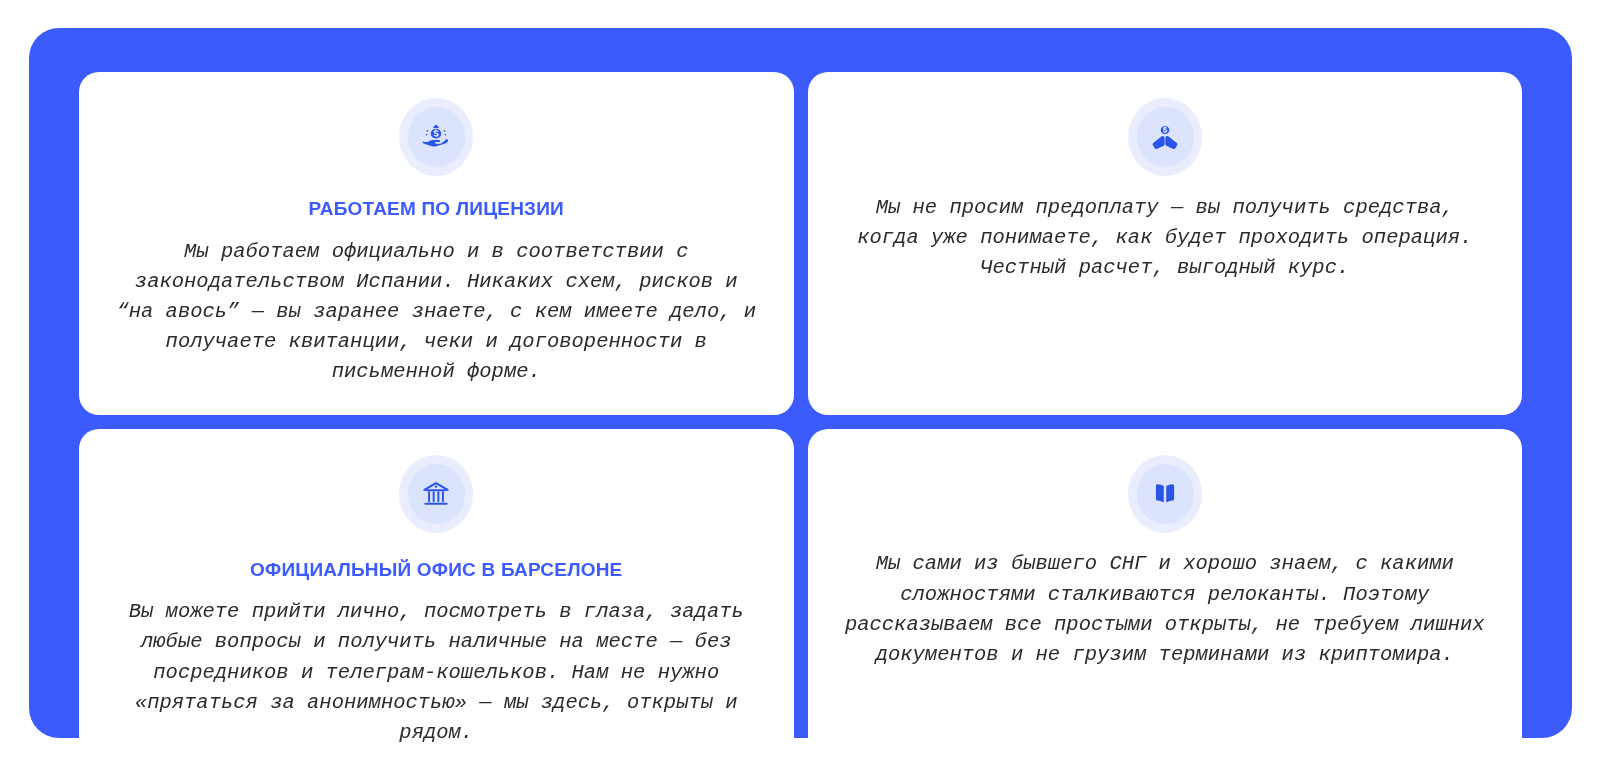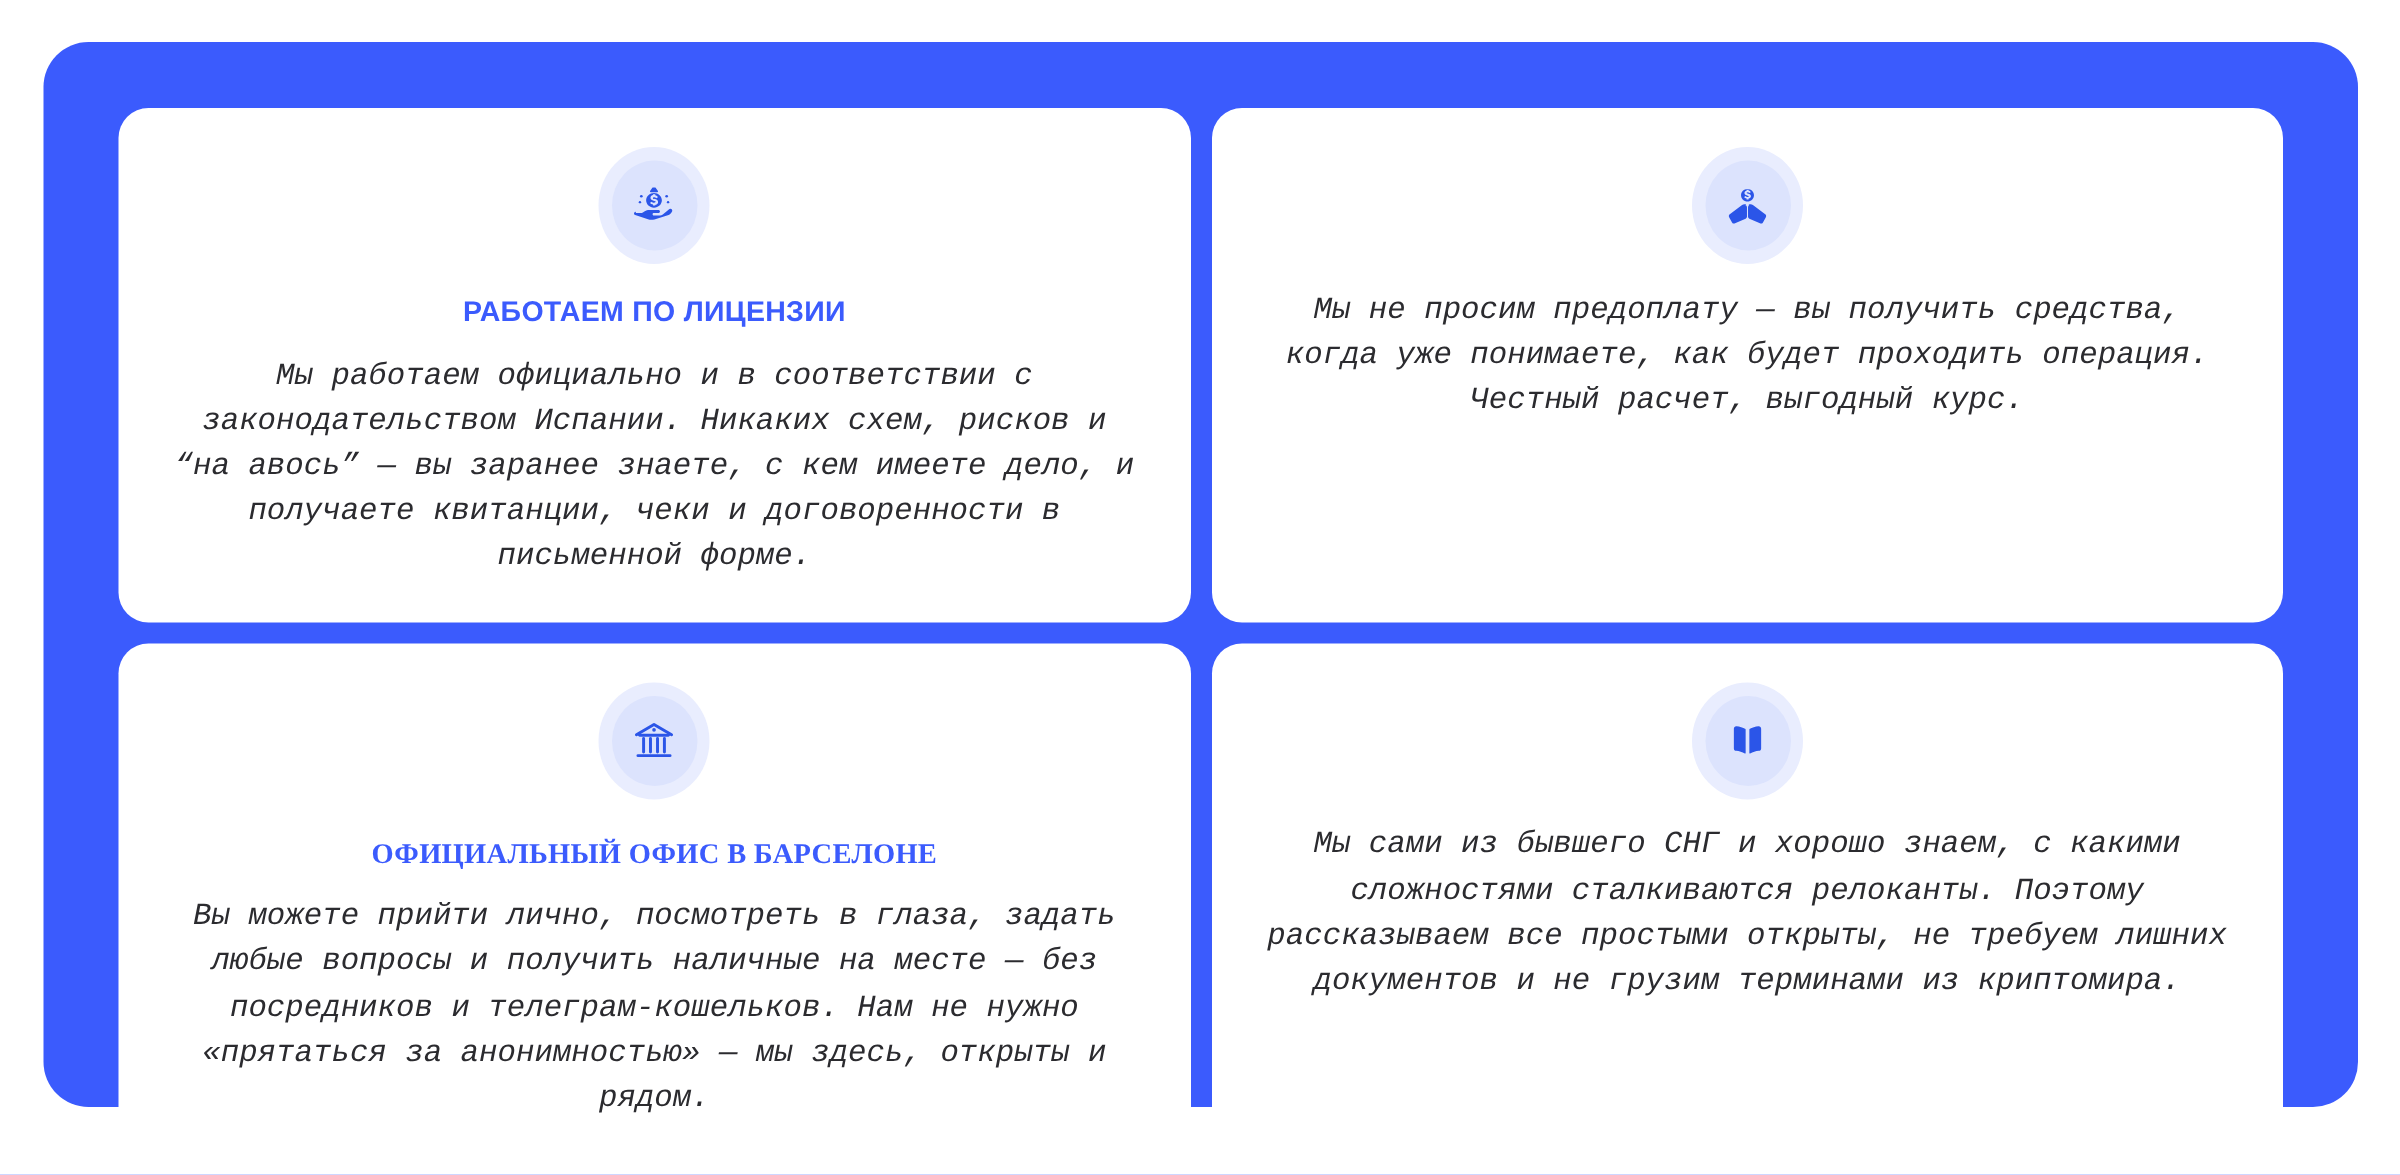--- a/index.html
+++ b/index.html
@@ -93,21 +93,21 @@
     color: #2b2b2f;
     font-style: italic;
     font-size: 20.5px;
     line-height: 1.47;
     text-align: center;
     max-width: 640px;
     font-family: Liberation Mono, monospace;
   }
 
   
-  .card.row2 .card-title { margin-top: 26px; font-family: Liberation Serif, serif; }
+  .card.row2 .card-title { margin-top: 26px; }
   .card.row2 .card-body { margin-top: 16px; }
 </style>
 </head>
 <body>
 
 <div id="panel">
   <div id="grid">
 
     <div class="card">
       <div class="icon-wrap">

